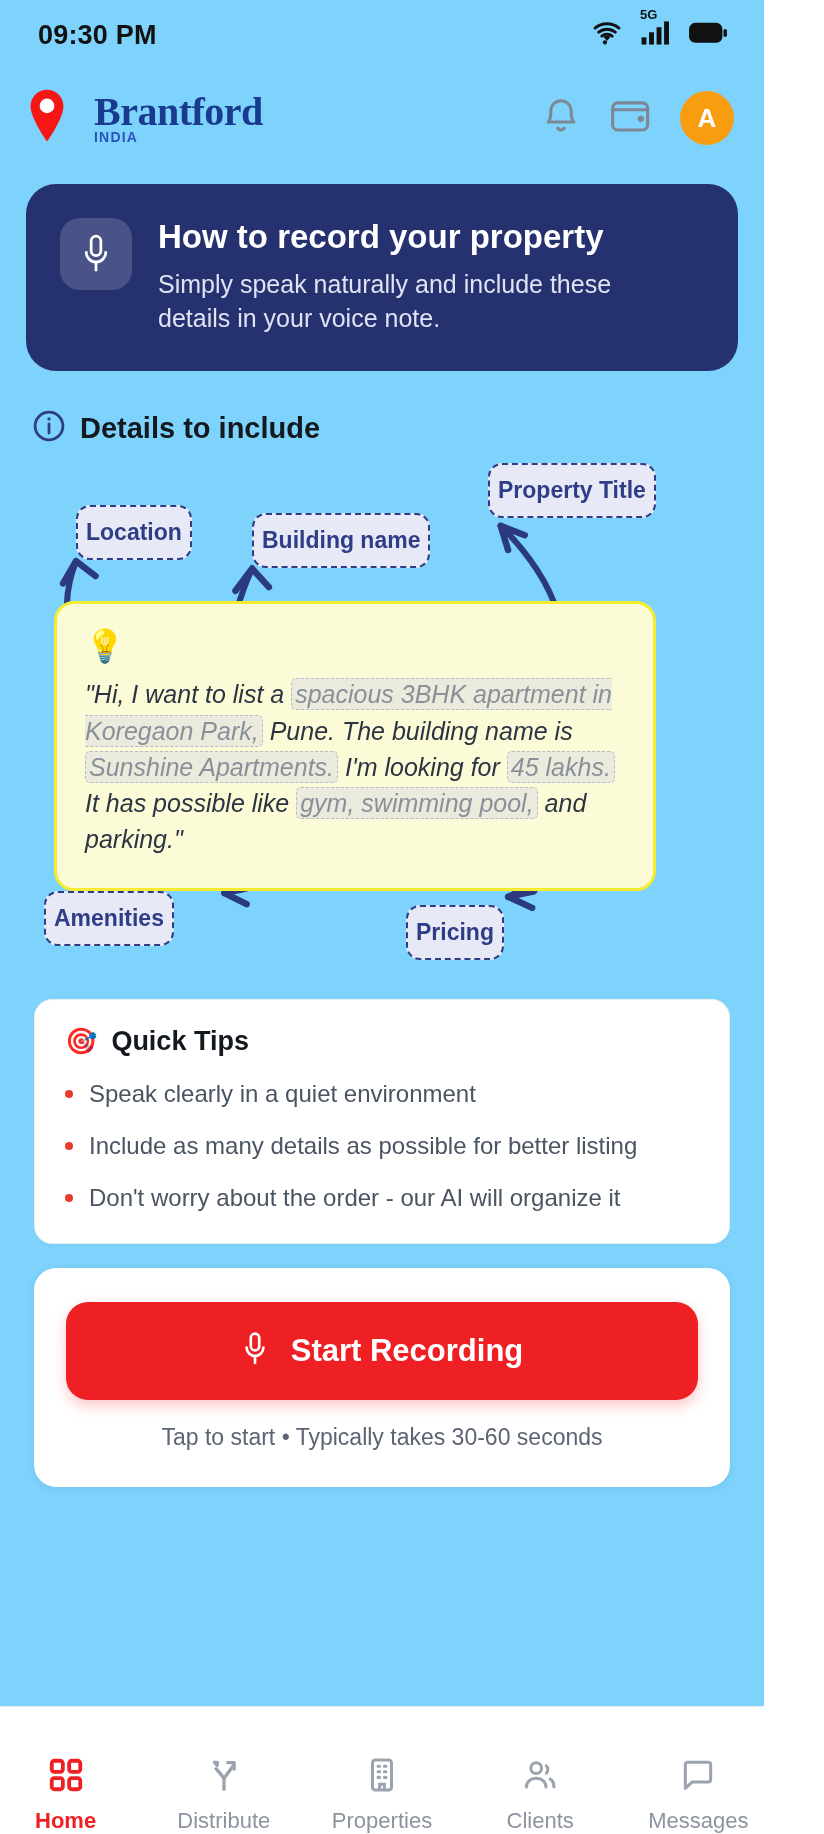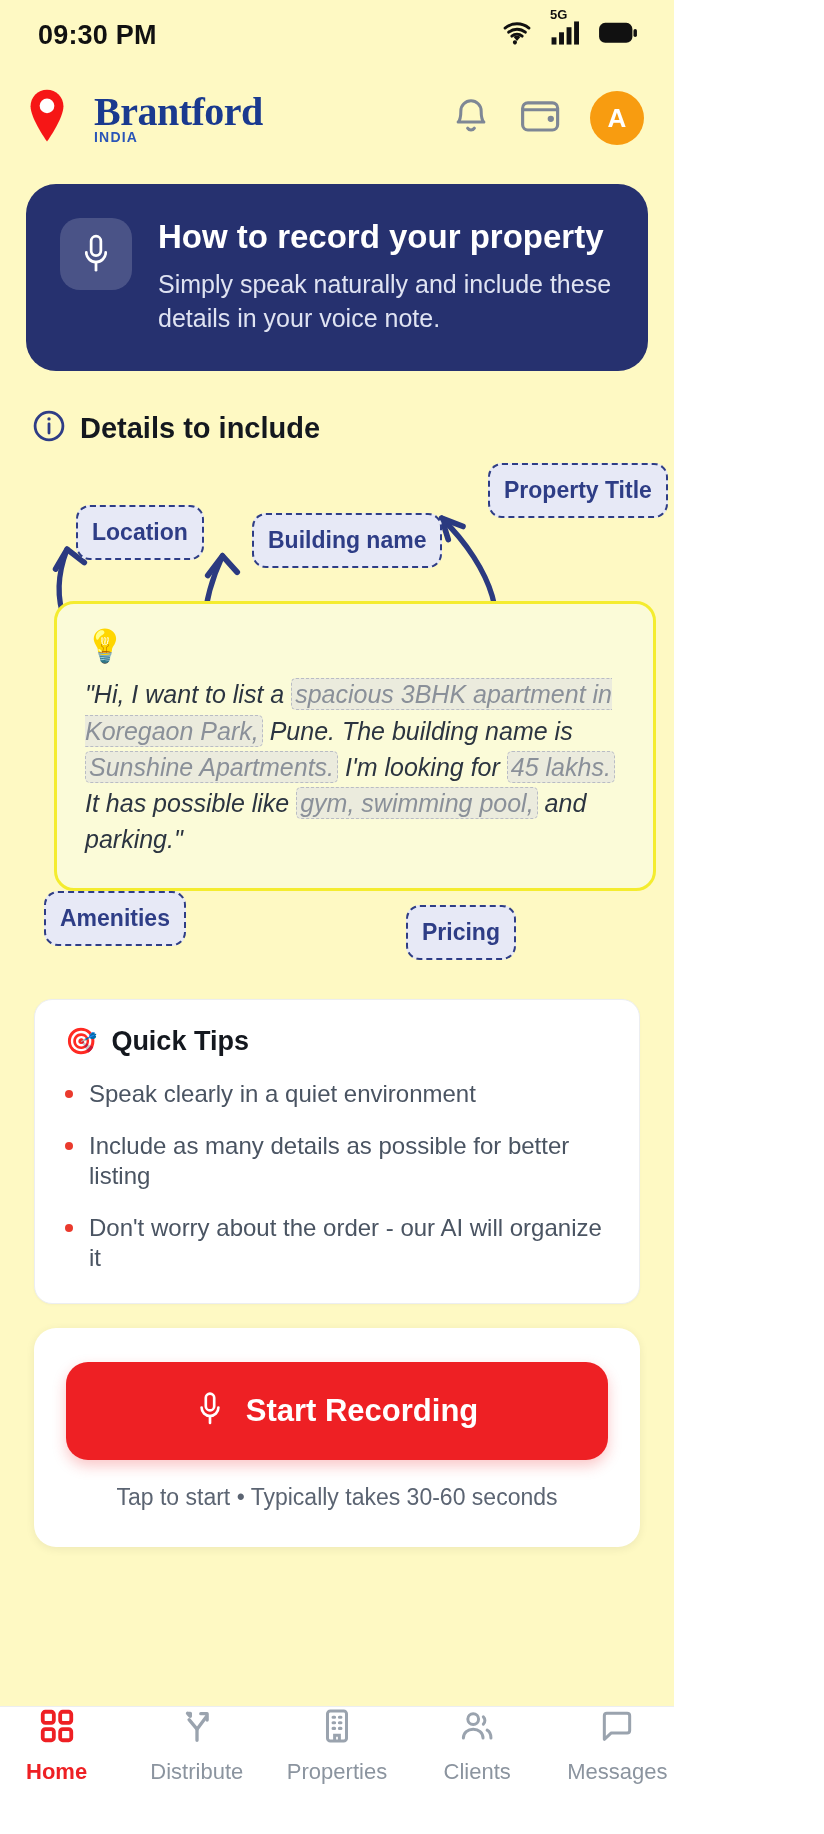--- a/index.html
+++ b/index.html
@@ -2,21 +2,21 @@
 <html><head>
 <meta charset="utf-8">
 <style>
   * { box-sizing: border-box; margin: 0; padding: 0; }
   html, body {
     width: 824px; height: 1834px;
     background: #ffffff;
     font-family: "Liberation Sans", sans-serif;
     overflow: hidden;
   }
-  #app { position: relative; width: 674px; height: 1834px; background:#fef9c3; }
+  #app { position: relative; width: 764px; height: 1834px; background:#7dd3fc; }
 
   
   .statusbar {
     height: 70px; display: flex; align-items: center;
     justify-content: space-between; padding: 0 36px 0 38px;
   }
   .status-time { font-size: 27px; font-weight: 700; color:#111; letter-spacing: .2px; }
   .status-icons { display:flex; align-items:center; gap: 16px; }
   .net-label { font-size:13px; font-weight:700; color:#111; position:absolute; top:-13px; left:0; }
 
@@ -58,21 +58,21 @@
   .section-head {
     display:flex; align-items:center; gap:14px; margin: 38px 0 0 32px;
   }
   .section-title { font-size:29px; font-weight:700; color:#14181f; }
 
   .diagram { position: relative; margin-top: 14px; height: 528px; }
 
   .chip {
     position:absolute; border:2px dashed #2e3d86; border-radius:14px;
     background:#e7e9f6; color:#2e3d86; font-size:23px; font-weight:600;
-    padding: 12px 14px; white-space: nowrap;
+    padding: 12px 8px; white-space: nowrap;
   }
   .chip-location { left:76px; top:44px; }
   .chip-building { left:252px; top:52px; }
   .chip-title    { left:488px; top:2px; }
   .chip-amenities{ left:44px;  top:430px; }
   .chip-pricing  { left:406px; top:444px; }
 
   .arrows { position:absolute; inset:0; pointer-events:none; }
 
   .note-card {
@@ -117,21 +117,21 @@
   }
   .record-label { color:#fff; font-size:31px; font-weight:700; }
   .record-hint {
     margin-top: 24px; text-align:center; font-size:23px; color:#5b6472;
   }
 
   
   .bottomnav {
     position:absolute; left:0; right:0; bottom:0; height: 128px;
     border-top:1px solid #eceef1; background:#fff;
-    display:flex; align-items:flex-start;gap:27px;
+    display:flex; align-items:flex-end;gap:27px;
   }
   .nav-item {
     flex:1; display:flex; flex-direction:column; align-items:center; gap:10px;
     cursor:pointer;
   }
   .nav-label { font-size:22px; color:#8b949f; }
   .nav-item.active .nav-label { color:#ee2024; font-weight:700; }
 </style>
 </head>
 <body>

